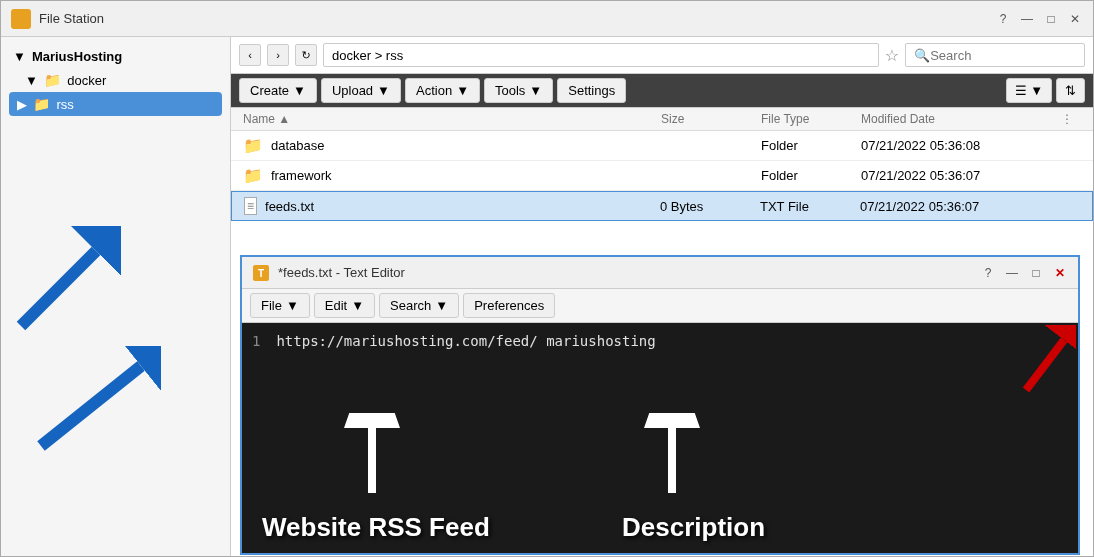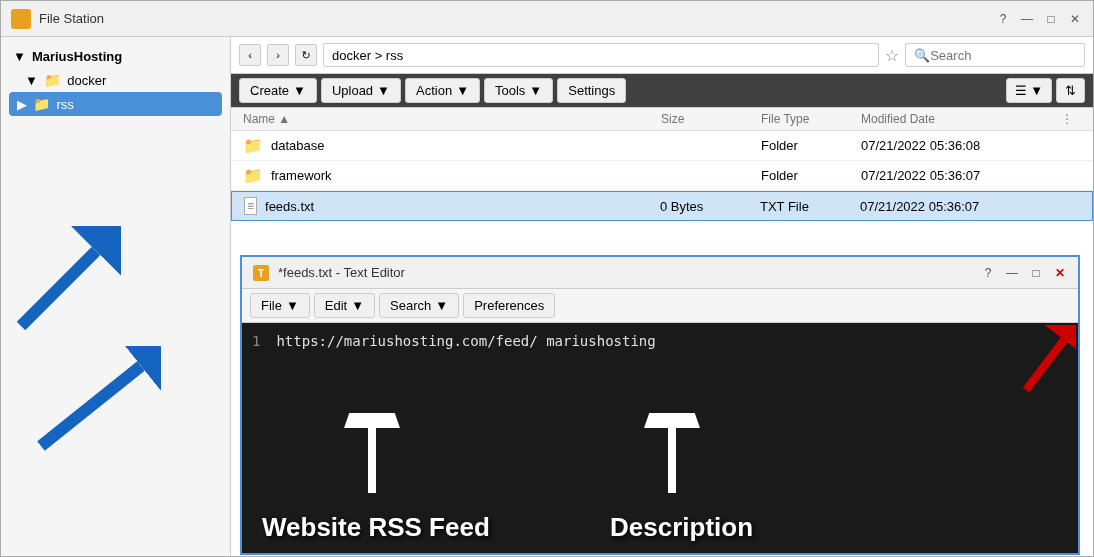--- a/index.html
+++ b/index.html
@@ -287,21 +287,21 @@
       left: 20px;
       color: white;
       font-size: 26px;
       font-weight: 900;
       font-family: Liberation Sans, sans-serif;
       text-shadow: 2px 2px 4px rgba(0,0,0,0.9);
     }
     .description-label {
       position: absolute;
       bottom: 10px;
-      left: 368px;
+      left: 380px;
       color: white;
       font-size: 26px;
       font-weight: 900;
       font-family: Impact, Arial Black, sans-serif;
       text-shadow: 2px 2px 4px rgba(0,0,0,0.9);
     }
 
     
     .blue-arrow-svg { position: absolute; }
   </style>

